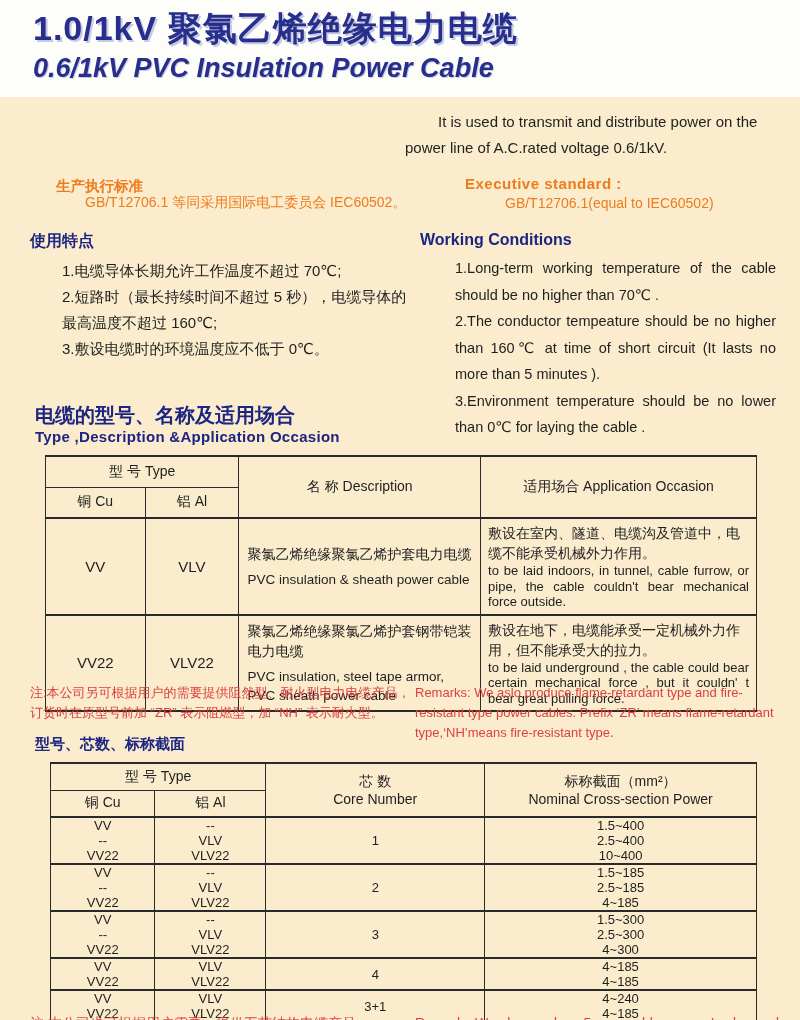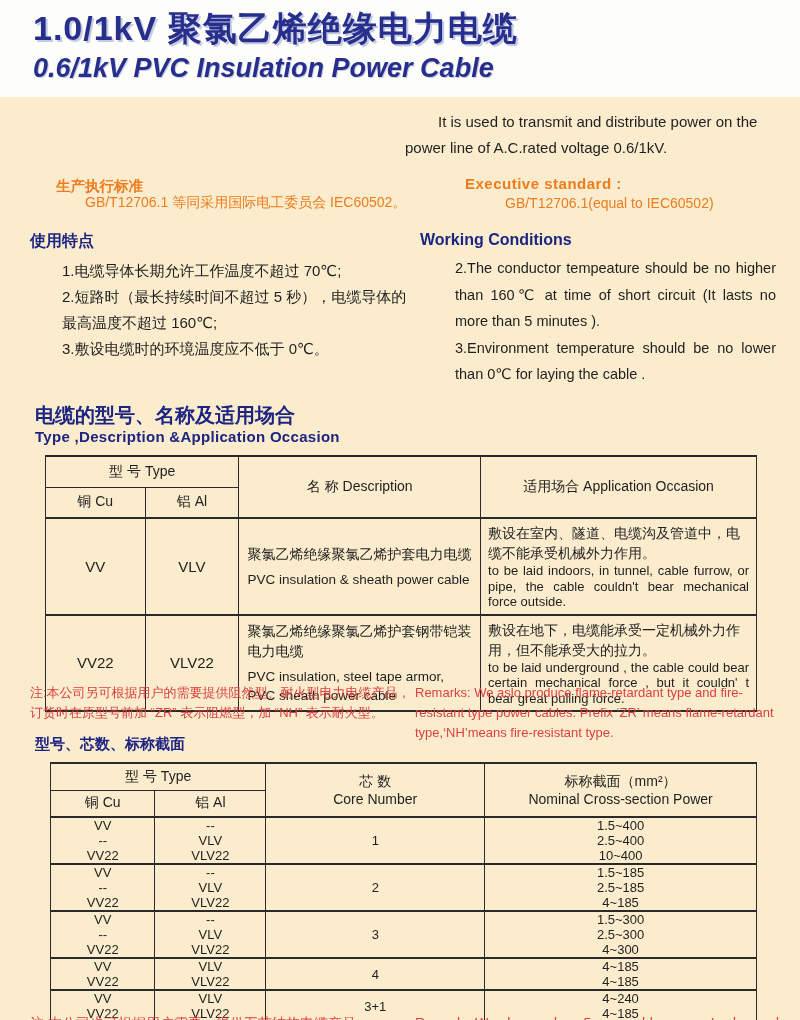--- a/index.html
+++ b/index.html
@@ -123,20 +123,21 @@
       <div class="feat-items">
         <div class="item">1.电缆导体长期允许工作温度不超过 70℃;</div>
         <div class="item">2.短路时（最长持续时间不超过 5 秒），电缆导体的最高温度不超过 160℃;</div>
         <div class="item">3.敷设电缆时的环境温度应不低于 0℃。</div>
       </div>
     </div>
 
     <div class="abs feat-en">
       <div class="feat-title">Working Conditions</div>
       <div class="feat-items">
+        <div class="item">1.Long-term working temperature of the cable should be no higher than 70℃ .</div>
         <div class="item">2.The conductor tempeature should be no higher than 160℃ at time of short circuit (It lasts no more than 5 minutes ).</div>
         <div class="item">3.Environment temperature should be no lower than 0℃ for laying the cable .</div>
       </div>
     </div>
 
     <div class="abs sec-title sec1">
       <div class="l1">电缆的型号、名称及适用场合</div>
       <div class="l2">Type ,Description &amp;Application Occasion</div>
     </div>
 

